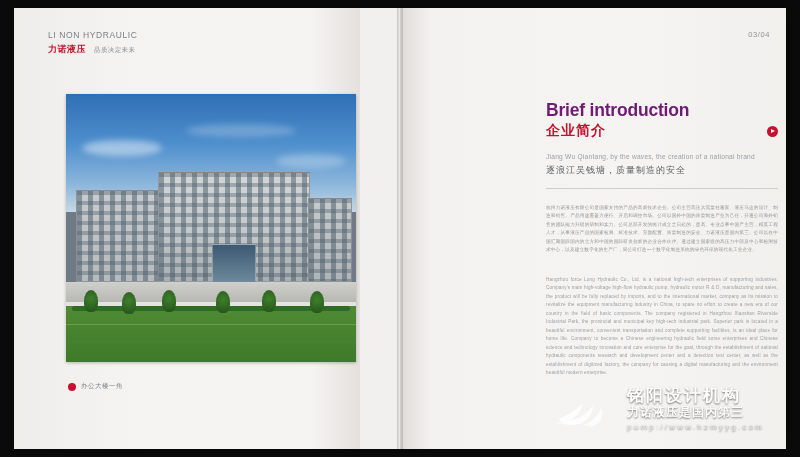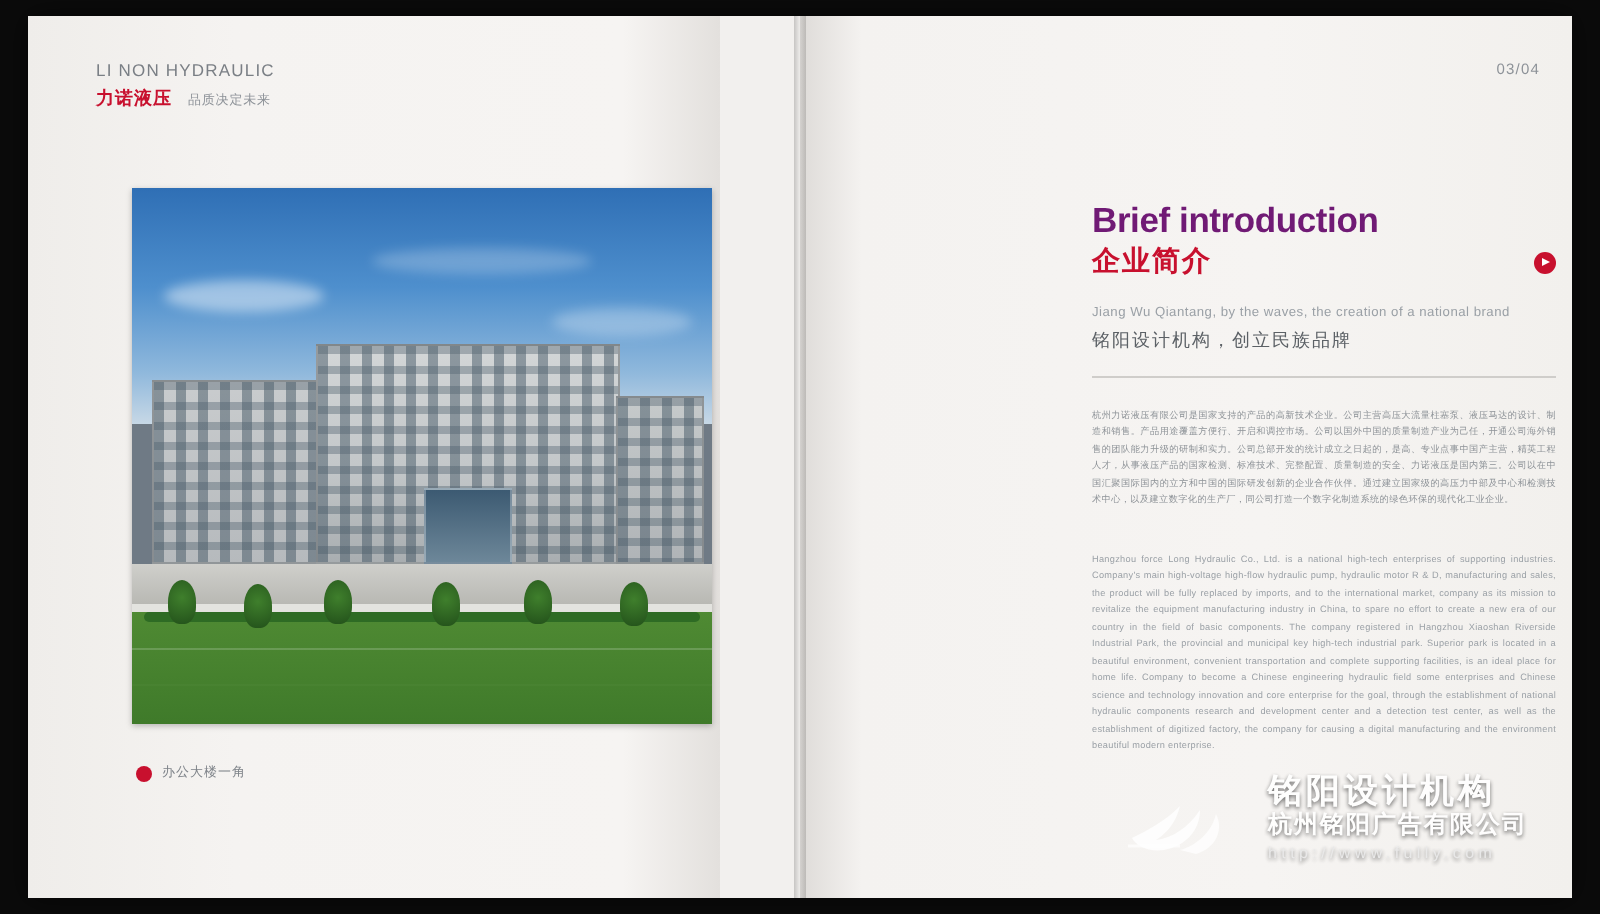--- a/index.html
+++ b/index.html
@@ -371,36 +371,36 @@
     <div class="gutter"></div>
 
     <div class="rp title-en" style="position:absolute;">Brief introduction</div>
 
     <div class="rp title-cn-row" style="position:absolute;justify-content:space-between;">
       <span class="title-cn">企业简介</span>
       <span class="play-badge"></span>
     </div>
 
     <div class="rp lead-en" style="position:absolute;">Jiang Wu Qiantang, by the waves, the creation of a national brand</div>
-    <div class="rp lead-cn" style="position:absolute;">铭阳设计机构，创立民族品牌</div>
+    <div class="rp lead-cn" style="position:absolute;">逐浪江吴钱塘，质量制造的安全</div>
 
     <div class="rule"></div>
 
     <div class="rp body-cn" style="position:absolute;">杭州力诺液压有限公司是国家支持的产品的高新技术企业。公司主营高压大流量柱塞泵、液压马达的设计、制造和销售。产品用途覆盖方便行、开启和调控市场。公司以国外中国的质量制造产业为己任，开通公司海外销售的团队能力升级的研制和实力。公司总部开发的统计成立之日起的，是高、专业点事中国产主营，精英工程人才，从事液压产品的国家检测、标准技术、完整配置、质量制造的安全、力诺液压是国内第三。公司以在中国汇聚国际国内的立方和中国的国际研发创新的企业合作伙伴。通过建立国家级的高压力中部及中心和检测技术中心，以及建立数字化的生产厂，同公司打造一个数字化制造系统的绿色环保的现代化工业企业。</div>
     <div class="rp body-en" style="position:absolute;">Hangzhou force Long Hydraulic Co., Ltd. is a national high-tech enterprises of supporting industries. Company's main high-voltage high-flow hydraulic pump, hydraulic motor R &amp; D, manufacturing and sales, the product will be fully replaced by imports, and to the international market, company as its mission to revitalize the equipment manufacturing industry in China, to spare no effort to create a new era of our country in the field of basic components. The company registered in Hangzhou Xiaoshan Riverside Industrial Park, the provincial and municipal key high-tech industrial park. Superior park is located in a beautiful environment, convenient transportation and complete supporting facilities, is an ideal place for home life. Company to become a Chinese engineering hydraulic field some enterprises and Chinese science and technology innovation and core enterprise for the goal, through the establishment of national hydraulic components research and development center and a detection test center, as well as the establishment of digitized factory, the company for causing a digital manufacturing and the environment beautiful modern enterprise.</div>
 
     <div class="watermark">
       <div class="wm-mark">
         <svg viewBox="0 0 54 40" width="54" height="40" aria-hidden="true">
           <path d="M6 30 C14 26 22 22 30 14 C28 22 24 27 18 31 C26 30 34 25 40 16 C40 26 33 34 22 36 C14 37 8 34 6 30 Z" fill="#ffffff" opacity="0.92"></path>
           <path d="M30 36 C38 34 46 27 48 18 C52 26 48 35 38 38 Z" fill="#ffffff" opacity="0.8"></path>
           <path d="M4 34 L30 34" stroke="#ffffff" stroke-width="1.4" opacity="0.7"></path>
         </svg>
       </div>
       <div class="wm-text">
         <div class="wm-cn1">铭阳设计机构</div>
-        <div class="wm-cn2">杭州铭阳广告有限公司</div>
-        <div class="wm-url">http://www.fully.com</div>
+        <div class="wm-cn2">力诺液压是国内第三</div>
+        <div class="wm-url">pump://www.hzmyyg.com</div>
       </div>
     </div>
 
   </div>
 </div>
 
 </body></html>

